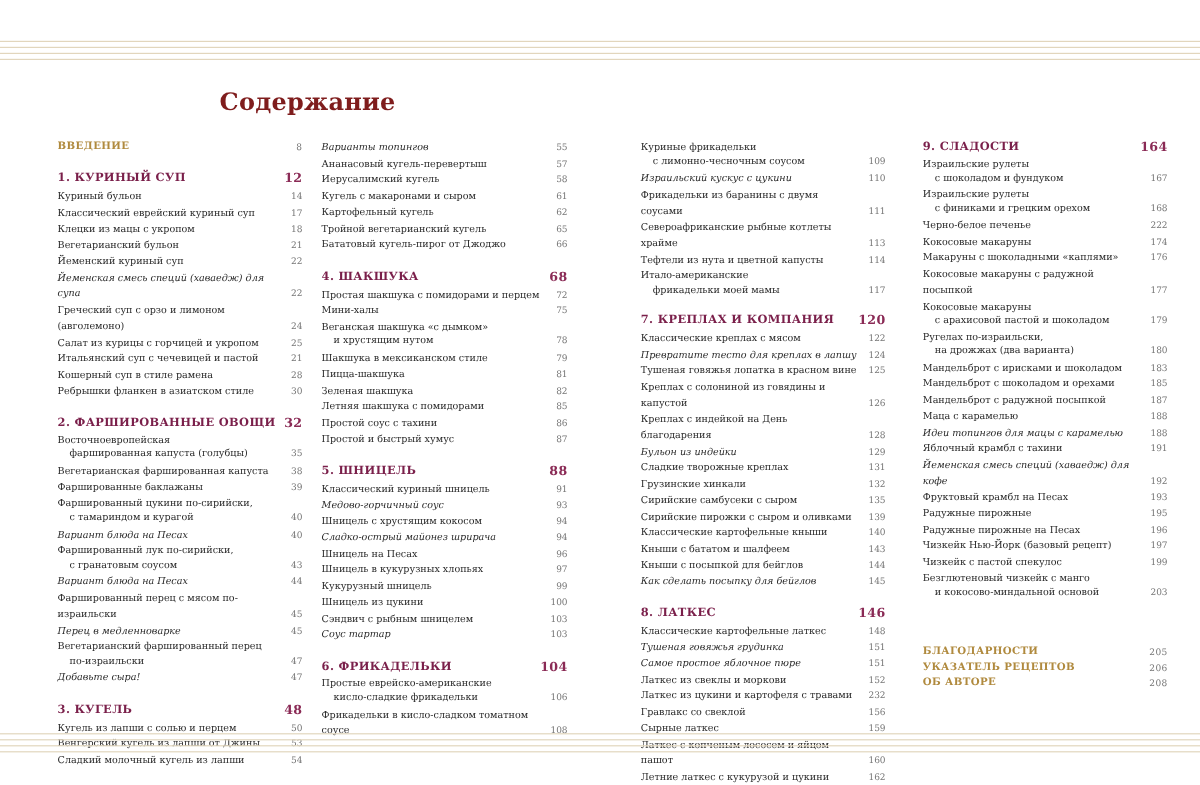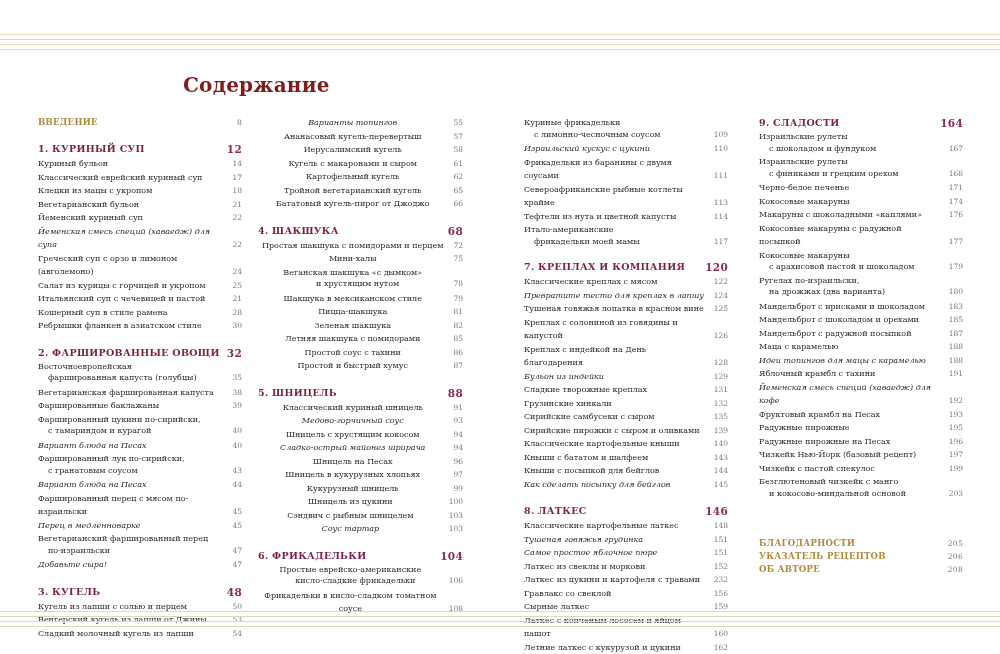--- a/index.html
+++ b/index.html
@@ -2,23 +2,23 @@
 <html><head>
 <meta charset="utf-8">
 <style>
   html, body { margin:0; padding:0; background:#ffffff; }
   body { width:1000px; height:654px; position:relative; overflow:hidden; font-family:"DejaVu Serif", serif; color:#2a2a2a; }
   .rules { position:absolute; left:0; width:1000px; }
   .rules div { height:1px; background:#e2d6bd; margin-bottom:4px; }
   .rules.top { top:34px; }
   .rules.bottom { top:611px; }
   .title { position:absolute; top:60px; left:183px; font-family:"DejaVu Serif", serif; font-size:20px; color:#7f1d1d; letter-spacing:0.2px; }
-  .col { position:absolute; top:116px; font-size:8px; line-height:13.5px; }
+  .col { position:absolute; top:116px; font-size:8px; line-height:13.5px;margin-left:10px; }
   .col1 { left:38px; width:204px; }
-  .col2 { left:258px; width:205px;text-align:center; }
+  .col2 { left:258px; width:205px; }
   .col3 { left:524px; width:204px; }
   .col4 { left:759px; width:204px; }
   .row { display:flex; justify-content:space-between; align-items:flex-end; color:#2a2a2a; }
   .row .t { flex:1; padding-right:6px; }
   .row .p { color:#777; font-size:7.5px; white-space:nowrap; }
   .row.it .t { font-style:italic; }
   .row.two { line-height:11.5px; margin:1px 0 2px 0; }
   .row.two .t .l2 { display:block; padding-left:10px; }
   .sec { display:flex; justify-content:space-between; color:#7a1f4a; font-weight:bold; font-size:9.5px; margin-top:13px; margin-bottom:1px; line-height:14px; letter-spacing:0.3px; }
   .sec .p { font-size:10.5px; color:#8a2a55; }
@@ -425,21 +425,21 @@
       <div class="row two">
         <span class="t"><span>Израильские рулеты</span><span class="l2">с шоколадом и фундуком</span></span>
         <span class="p">167</span>
       </div>
       <div class="row two">
         <span class="t"><span>Израильские рулеты</span><span class="l2">с финиками и грецким орехом</span></span>
         <span class="p">168</span>
       </div>
       <div class="row">
         <span class="t"><span>Черно-белое печенье</span></span>
-        <span class="p">171</span>
+        <span class="p">222</span>
       </div>
       <div class="row">
         <span class="t"><span>Кокосовые макаруны</span></span>
         <span class="p">174</span>
       </div>
       <div class="row">
         <span class="t"><span>Макаруны с шоколадными «каплями»</span></span>
         <span class="p">176</span>
       </div>
       <div class="row">

